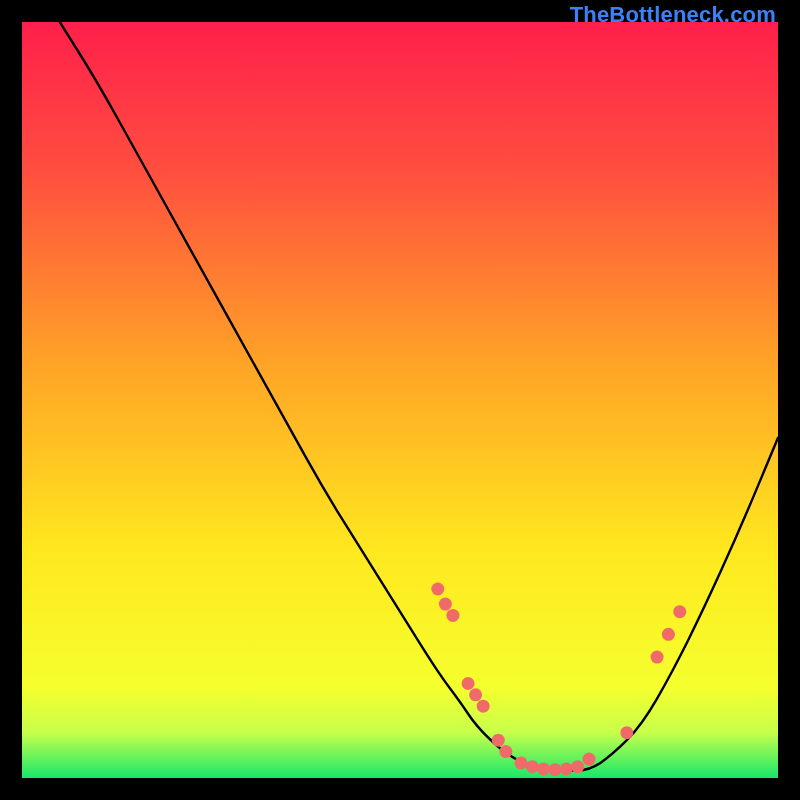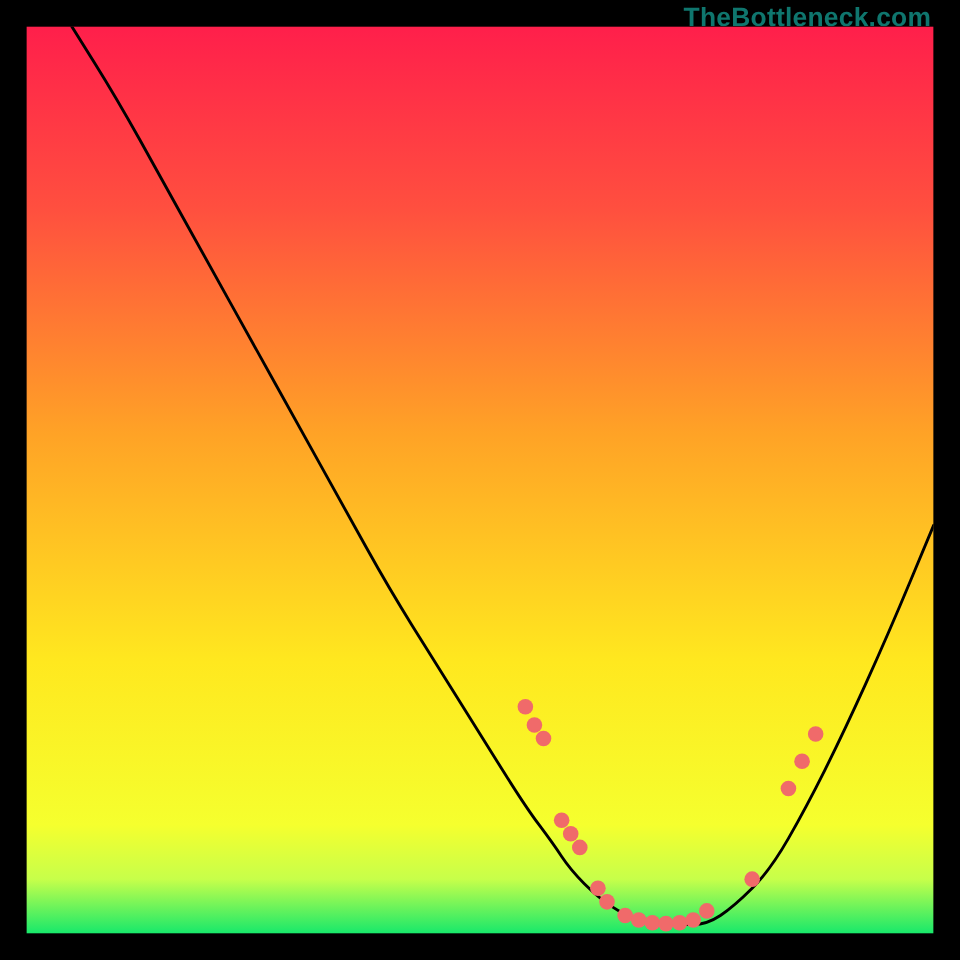--- a/index.html
+++ b/index.html
@@ -23,21 +23,21 @@
     position: absolute;
     left: 0;
     top: 0;
     width: 756px;
     height: 756px;
   }
   .watermark {
     position: absolute;
     top: 2px;
     right: 24px;
-    color: #0f766e;
+    color: #3b82f6;
     font-size: 22px;
     font-weight: 600;
     letter-spacing: 0.2px;
     user-select: none;
   }
   svg { display: block; }
 </style>
 </head>
 <body>
 

